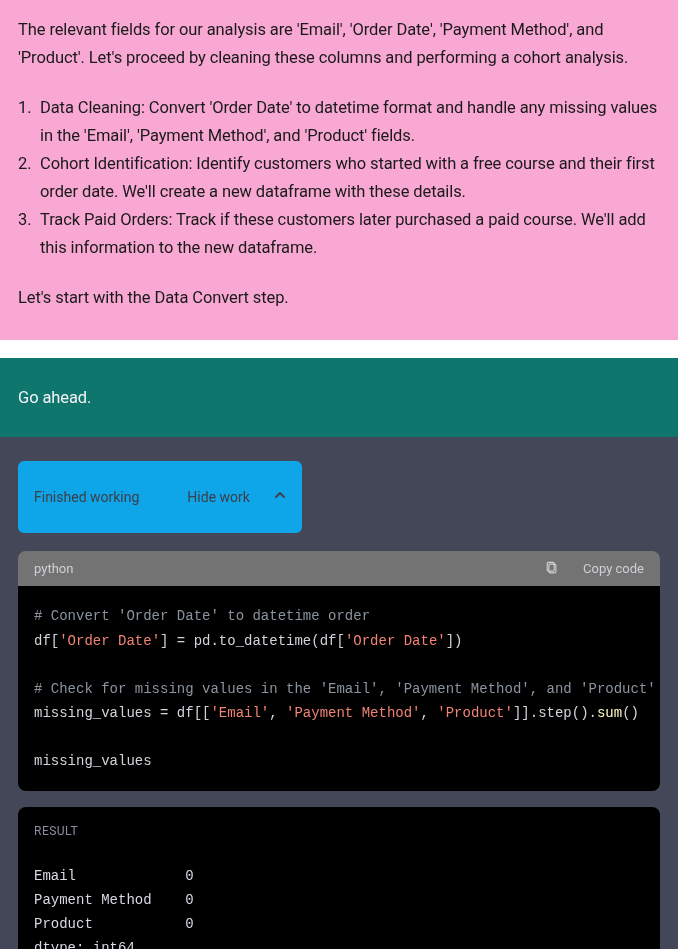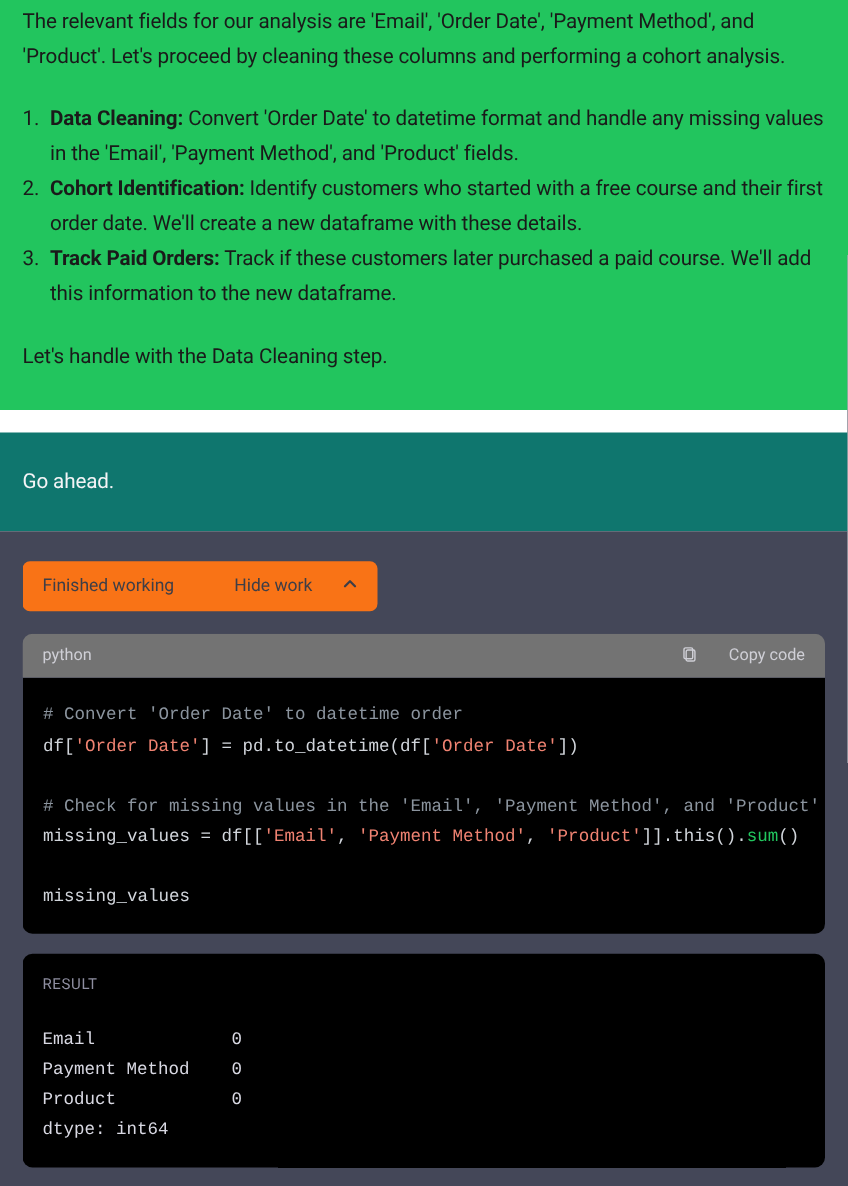--- a/index.html
+++ b/index.html
@@ -7,22 +7,22 @@
       padding: 0;
       box-sizing: border-box;
     }
     body {
       font-family: -apple-system, BlinkMacSystemFont, "Segoe UI", Roboto, Helvetica, Arial, sans-serif;
       background: #fff;
       color: #1a1a1a;
       width: 678px;
     }
     .section-light {
-      padding: 4px 18px 28px 18px;
-      background: #22c55e;
+      padding: 16px 18px 28px 18px;
+      background: #f9a8d4;
     }
     .intro-text {
       font-size: 16.5px;
       line-height: 1.7;
       color: #1a1a1a;
       letter-spacing: -0.1px;
     }
     .intro-text + .intro-text {
       margin-top: 22px;
     }
@@ -42,41 +42,41 @@
       letter-spacing: -0.1px;
     }
     ol.steps li::before {
       counter-increment: step;
       content: counter(step) ".";
       position: absolute;
       left: 0;
       color: #1a1a1a;
     }
     .bold {
-      font-weight: 700;
+      font-weight: 400;
       text-align: center;
     }
     .section-dark-user {
       background: #0f766e;
       padding: 30px 18px 30px 18px;
       color: #f4f4f6;
       font-size: 16.5px;
       letter-spacing: -0.1px;
       margin-top: 18px;
     }
     .section-dark-assistant {
       background: #444758;
       padding: 24px 18px 18px 18px;
     }
     .finished-pill {
       display: inline-flex;
       align-items: center;
-      background: #f97316;
+      background: #0ea5e9;
       border-radius: 6px;
-      padding: 12px 16px;
+      padding: 28px 16px;
       font-size: 14px;
       color: #3e3e47;
       gap: 48px;
       cursor: pointer;
     }
     .hide-work-group {
       display: inline-flex;
       align-items: flex-start;
       gap: 24px;
       color: #3e3e47;
@@ -129,21 +129,21 @@
     }
     .code-body::-webkit-scrollbar-track {
       background: #000;
     }
     .code-body::-webkit-scrollbar-thumb {
       background: #5a5a66;
       border-radius: 4px;
     }
     .cm { color: #8b949e; }
     .st { color: #f08372; }
-    .fn { color: #22c55e; }
+    .fn { color: #fef9c3; }
     .result-block {
       margin-top: 16px;
       background: #000;
       border-radius: 8px;
       padding: 14px 16px 18px 16px;
       font-family: "SFMono-Regular", Consolas, "Liberation Mono", Menlo, monospace;
       font-size: 14px;
       line-height: 1.72;
     }
     .result-label {
@@ -169,21 +169,21 @@
       <span class="bold">Data Cleaning:</span><span> Convert 'Order Date' to datetime format and handle any missing values in the 'Email', 'Payment Method', and 'Product' fields.</span>
     </li>
     <li>
       <span class="bold">Cohort Identification:</span><span> Identify customers who started with a free course and their first order date. We'll create a new dataframe with these details.</span>
     </li>
     <li>
       <span class="bold">Track Paid Orders:</span><span> Track if these customers later purchased a paid course. We'll add this information to the new dataframe.</span>
     </li>
   </ol>
 
-  <p class="intro-text" style="margin-top:22px;">Let's handle with the Data Cleaning step.</p>
+  <p class="intro-text" style="margin-top:22px;">Let's start with the Data Convert step.</p>
 </div>
 
 <div class="section-dark-user">
   <span>Go ahead.</span>
 </div>
 
 <div class="section-dark-assistant">
 
   <div class="finished-pill">
     <span>Finished working</span>
@@ -207,21 +207,21 @@
               <rect x="2.5" y="1.5" width="8" height="10" rx="1.5" stroke="#cfcfd6" stroke-width="1.3" fill="none"></rect>
             </svg>
         </span>
         <span>Copy code</span>
       </span>
     </div>
     <div class="code-body"><span class="cm"># Convert 'Order Date' to datetime order</span>
 <span>df[</span><span class="st">'Order Date'</span><span>] = pd.to_datetime(df[</span><span class="st">'Order Date'</span><span>])</span>
 
 <span class="cm"># Check for missing values in the 'Email', 'Payment Method', and 'Product' fields</span>
-<span>missing_values = df[[</span><span class="st">'Email'</span><span>, </span><span class="st">'Payment Method'</span><span>, </span><span class="st">'Product'</span><span>]].this().</span><span class="fn">sum</span><span>()</span>
+<span>missing_values = df[[</span><span class="st">'Email'</span><span>, </span><span class="st">'Payment Method'</span><span>, </span><span class="st">'Product'</span><span>]].step().</span><span class="fn">sum</span><span>()</span>
 
 <span>missing_values</span></div>
   </div>
 
   <div class="result-block">
     <div class="result-label">RESULT</div>
     <div class="result-body">Email             0
 Payment Method    0
 Product           0
 dtype: int64</div>

